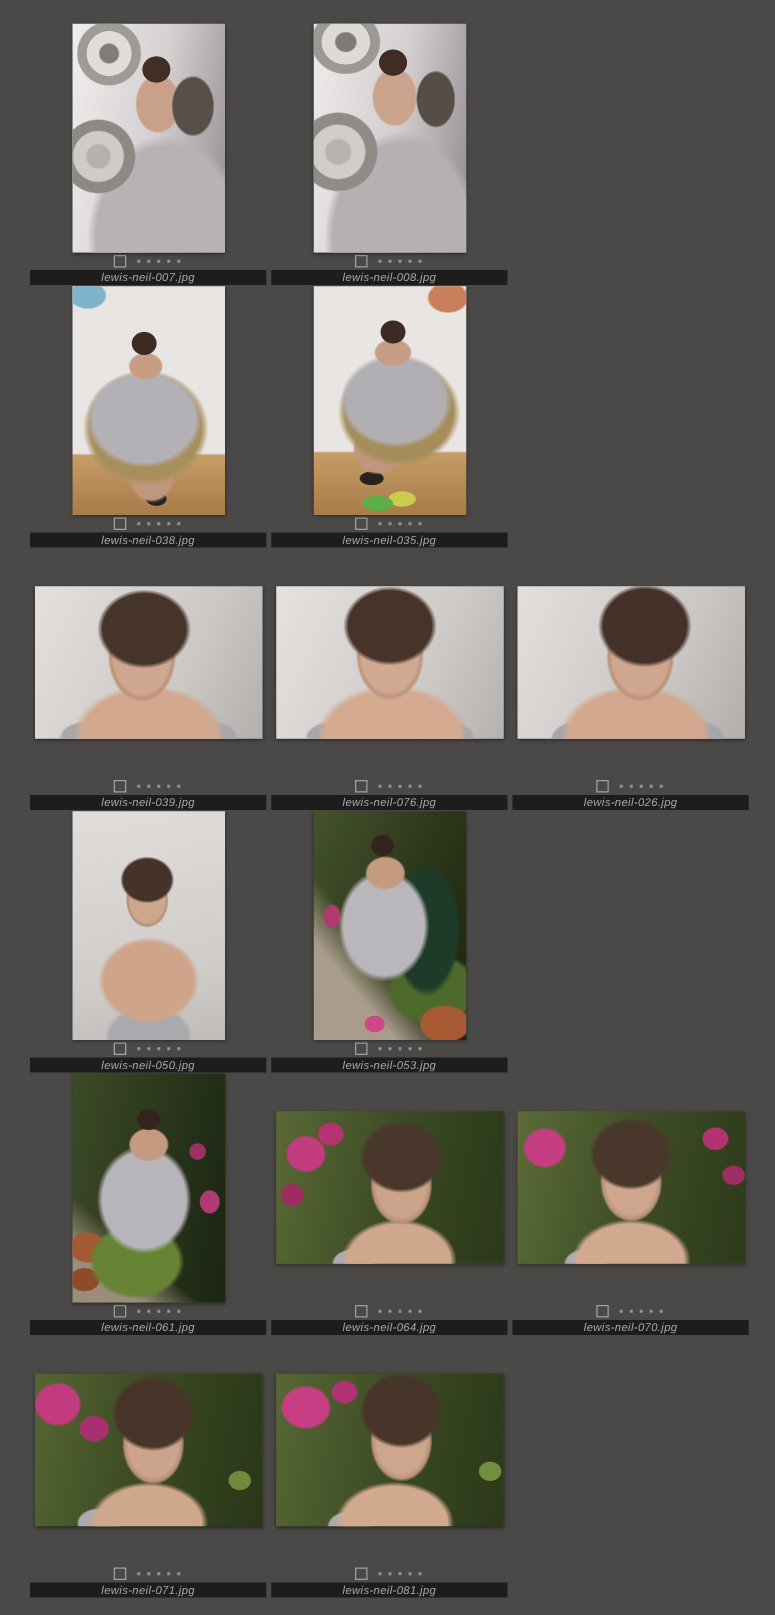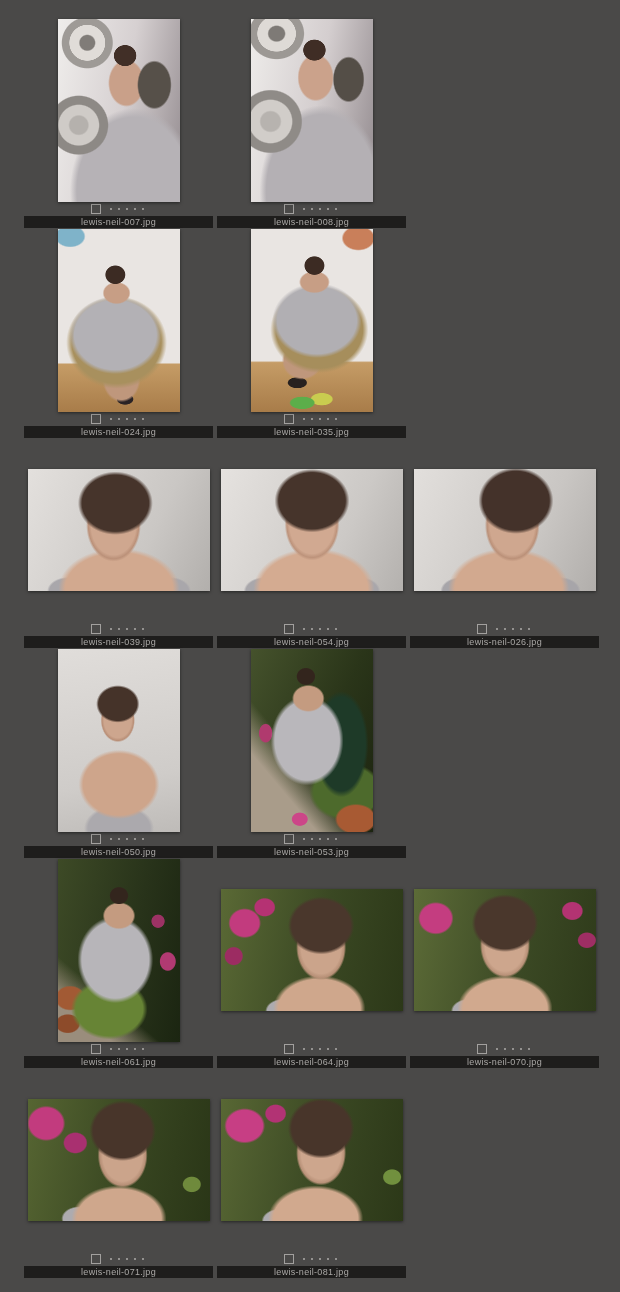--- a/index.html
+++ b/index.html
@@ -6,21 +6,21 @@
   body{width:620px;height:1292px;overflow:hidden;font-family:"Liberation Sans",sans-serif;position:relative;}
   .grid{padding:18px 21px 0 24px;}
   .row{display:flex;gap:4px;height:210px;}
   .cell{width:189px;display:flex;flex-direction:column;}
   .photo-area{height:184px;display:flex;align-items:center;justify-content:center;}
   .meta{height:10px;margin:2px 0;display:flex;align-items:center;justify-content:center;}
   .cb{width:8px;height:8px;border:1px solid #a2a09e;display:inline-block;background:transparent;}
   .dots{width:38px;height:4px;margin-left:8px;display:inline-block;
         background:radial-gradient(circle 1.2px at 2px 2px,#949290 98%,rgba(0,0,0,0)) repeat-x;
         background-size:8px 4px;}
-  .bar{height:12px;background:#1e1d1c;display:flex;align-items:center;justify-content:center;}
+  .bar{height:12px;background:#1e1d1c;display:flex;align-items:center;justify-content:center;font-style:italic;}
   .bar span{font-size:9px;color:#aaa8a6;letter-spacing:.3px;line-height:12px;white-space:nowrap;}
   .thumb{position:relative;box-shadow:0 1px 3px rgba(0,0,0,.5);}
   .p-portrait{width:122px;height:183px;}
   .p-landscape{width:182px;height:122px;}
 
   
   .s007{background:
     radial-gradient(26px 26px at 24% 13%, #807c78 0 28%, #e0dcd8 33% 68%, #9e9a96 70% 96%, rgba(0,0,0,0) 100%),
     radial-gradient(30px 30px at 17% 58%, #b5b1ad 0 30%, #cfcbc7 35% 66%, #8d8985 70% 96%, rgba(0,0,0,0) 100%),
     radial-gradient(16px 15px at 55% 20%, #412f27 0 68%, rgba(0,0,0,0) 72%),
@@ -205,21 +205,21 @@
   <div class="row">
     <div class="cell">
       <div class="photo-area">
         <div class="thumb p-portrait s024"></div>
       </div>
       <div class="meta">
         <span class="cb"></span>
         <span class="dots"></span>
       </div>
       <div class="bar">
-        <span>lewis-neil-024.jpg</span>
+        <span>lewis-neil-038.jpg</span>
       </div>
     </div>
     <div class="cell">
       <div class="photo-area">
         <div class="thumb p-portrait s035"></div>
       </div>
       <div class="meta">
         <span class="cb"></span>
         <span class="dots"></span>
       </div>
@@ -244,21 +244,21 @@
     </div>
     <div class="cell">
       <div class="photo-area">
         <div class="thumb p-landscape s042"></div>
       </div>
       <div class="meta">
         <span class="cb"></span>
         <span class="dots"></span>
       </div>
       <div class="bar">
-        <span>lewis-neil-054.jpg</span>
+        <span>lewis-neil-076.jpg</span>
       </div>
     </div>
     <div class="cell">
       <div class="photo-area">
         <div class="thumb p-landscape s043"></div>
       </div>
       <div class="meta">
         <span class="cb"></span>
         <span class="dots"></span>
       </div>

